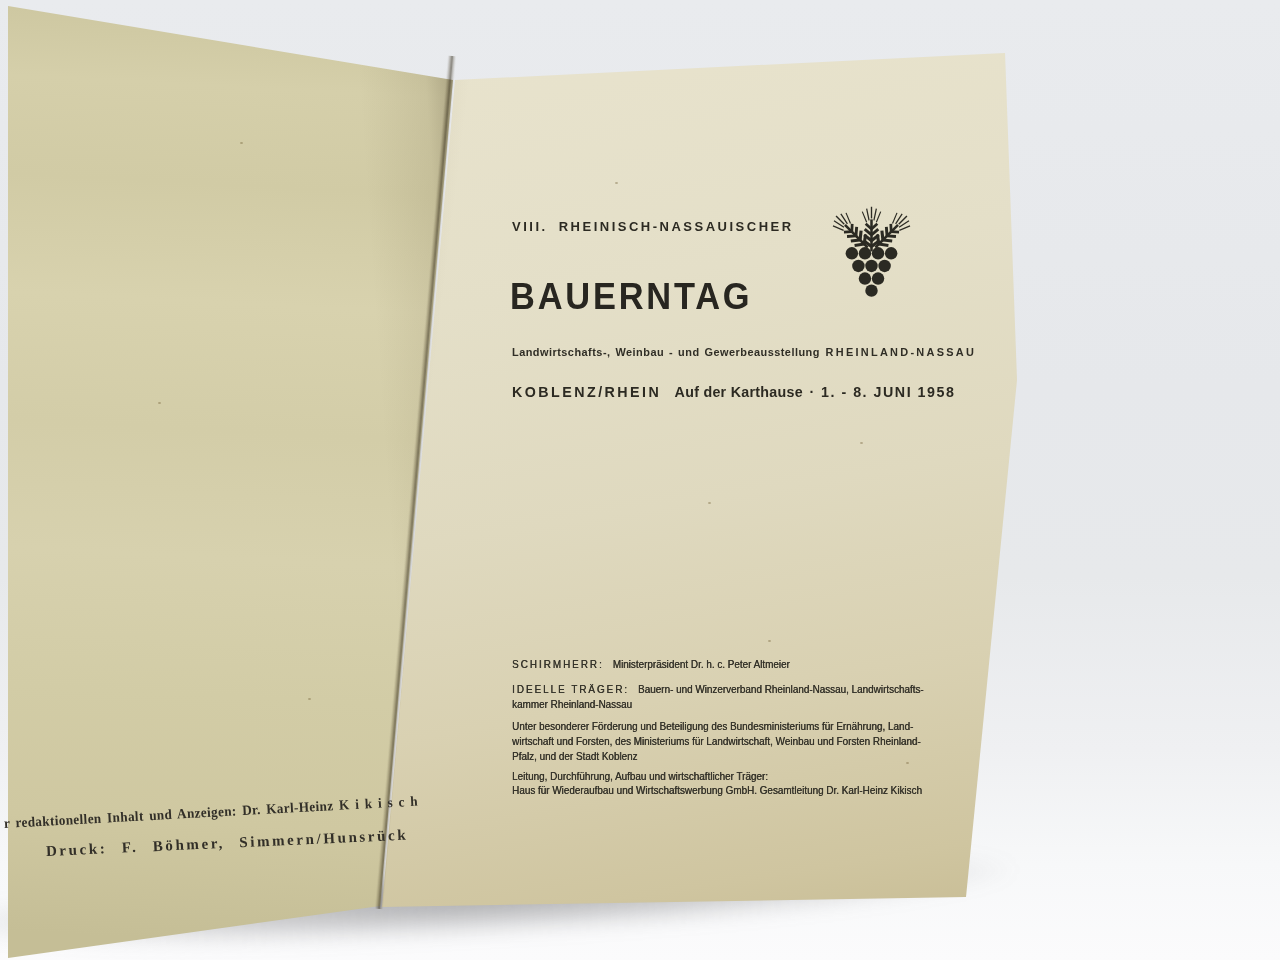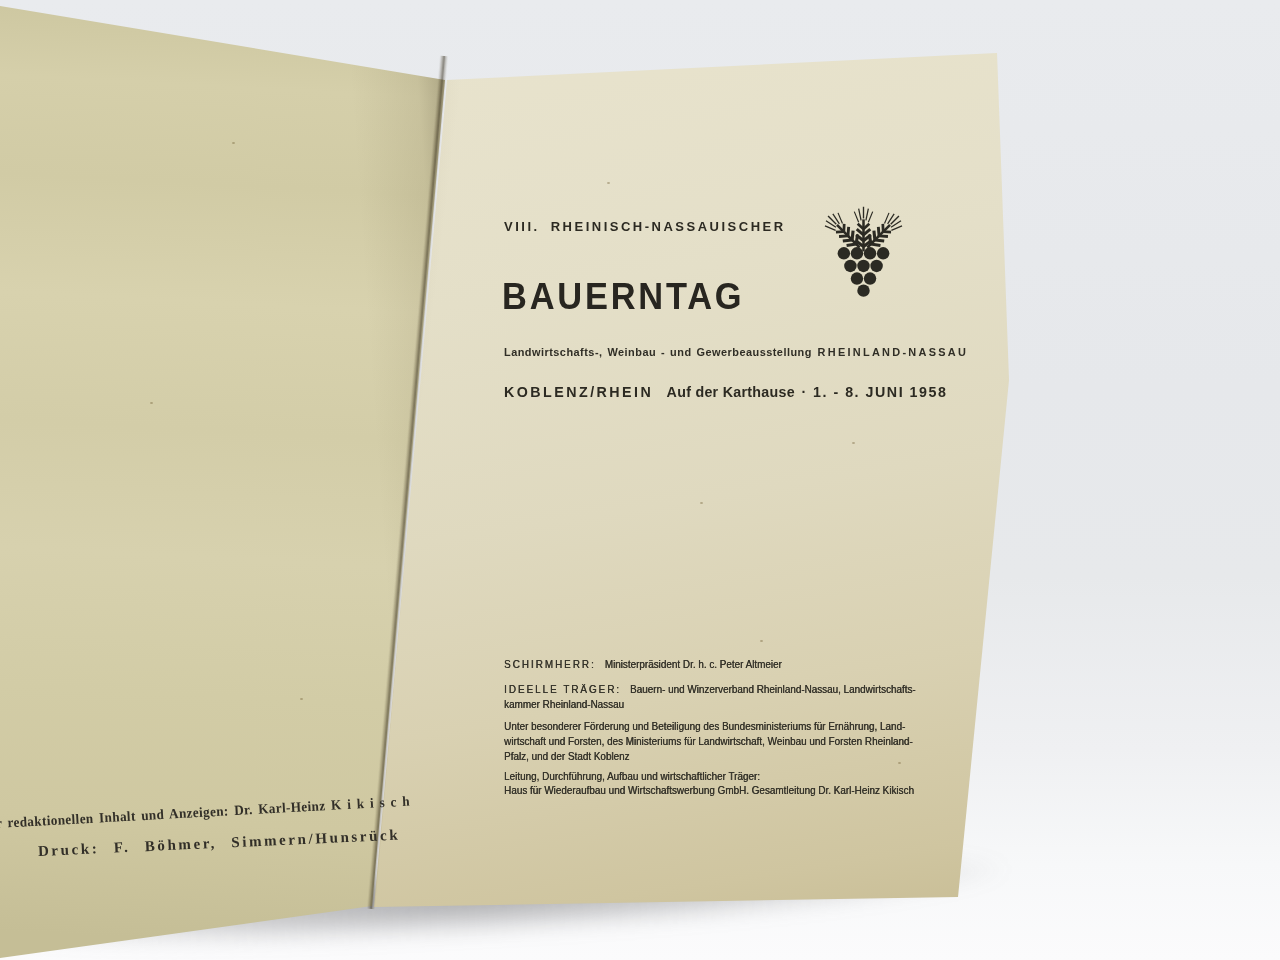--- a/index.html
+++ b/index.html
@@ -1,19 +1,19 @@
 <!DOCTYPE html>
 <html><head>
 <meta charset="utf-8">
 <style>
   html,body{margin:0;padding:0;}
   body{width:1280px;height:960px;overflow:hidden;position:relative;
        font-family:"Liberation Sans",sans-serif;
        background:linear-gradient(180deg,#e9ebee 0%,#e6e8eb 40%,#e7e9eb 60%,#eff0f2 78%,#f7f8f9 90%,#fbfbfc 100%);}
-  .scene{position:absolute;inset:0;}
+  .scene{position:absolute;inset:0;margin-left:8px;}
 
   
   .book-shadow{position:absolute;left:-25px;top:903px;width:1030px;height:58px;
        transform:rotate(-3deg);transform-origin:0 0;
        background:radial-gradient(ellipse at 48% 35%,rgba(100,100,104,0.55) 0%,rgba(100,100,104,0.25) 45%,rgba(100,100,104,0) 72%);
        filter:blur(9px);z-index:1;}
 
   
   .page-left{position:absolute;left:0;top:0;width:448px;height:960px;z-index:2;
        clip-path:polygon(0px 6px,445px 80px,372px 906px,0px 958px);

